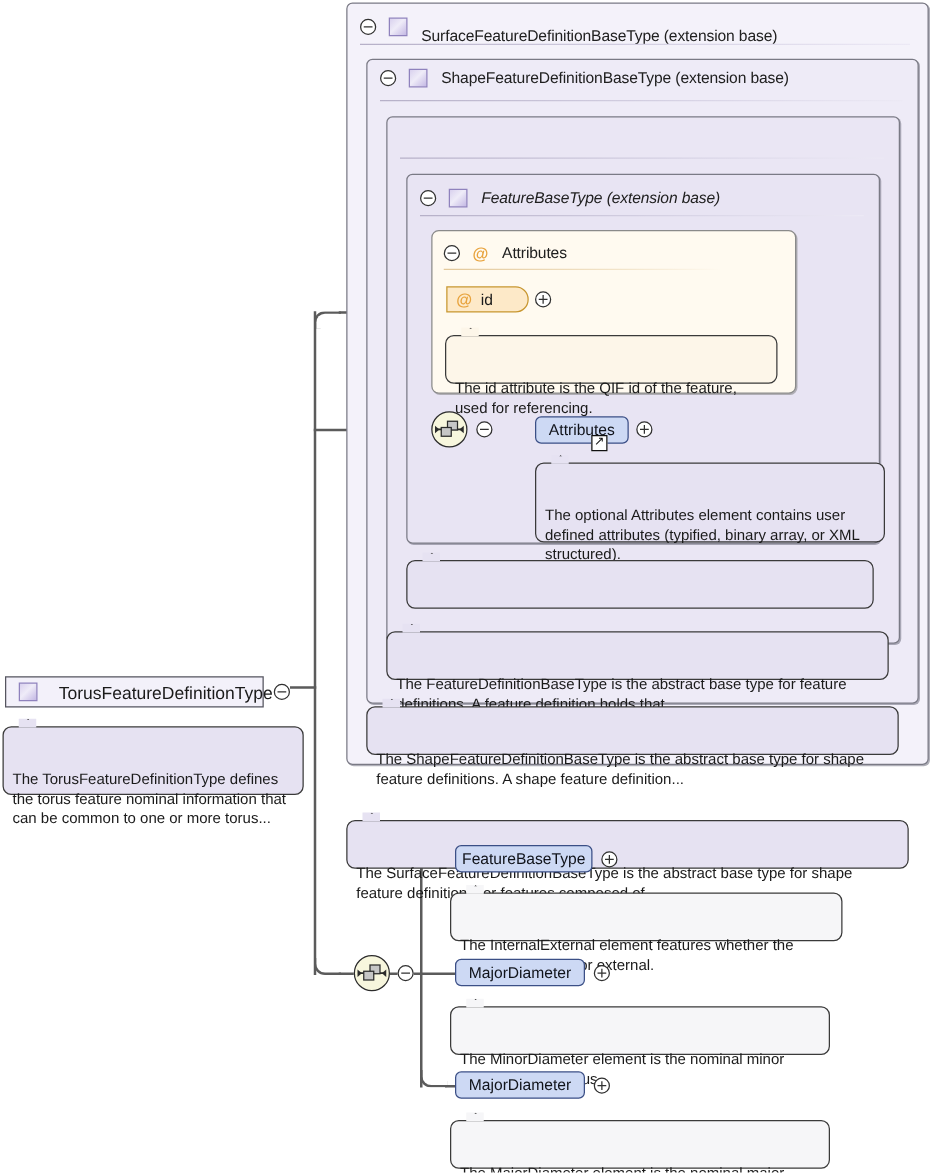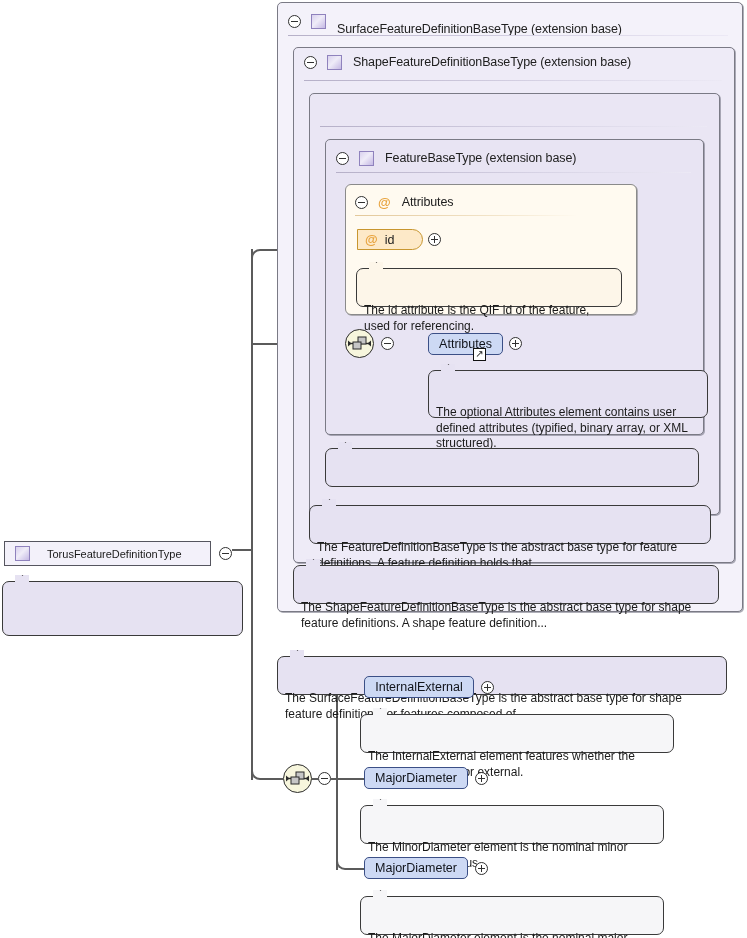--- a/index.html
+++ b/index.html
@@ -143,21 +143,21 @@
   .rootbox {
     position: absolute;
     box-sizing: border-box;
     border: 1px solid #55555f;
     background: #f3f1fa;
     display: flex;
     align-items: center;
     gap: 9px;
     padding: 0 10px;
     height: 25px;
-    font-size: 11px;
+    font-size: 14px;
   }
 
   
   .note {
     position: absolute;
     box-sizing: border-box;
     border: 1px solid #3a3a3a;
     border-radius: 7px;
     background: #e6e2f2;
     font-size: 12px;
@@ -272,21 +272,21 @@
     <span class="lbl" style="margin-left:11px;">ShapeFeatureDefinitionBaseType (extension base)</span>
   </div>
   <div class="hdr-rule" style="left:10px; top:32px; width:418px;"></div>
 </div>
 
 <div class="typebox lvl2" style="left:309px; top:93px; width:411px; height:422px;">
   <div class="hdr-rule" style="left:10px; top:32px; width:387px;"></div>
 </div>
 
 <div class="typebox lvl3" style="left:325px; top:139px; width:379px; height:296px;">
-  <div class="typehdr" style="left:10px; top:4px;">
+  <div class="typehdr" style="left:10px; top:4px;font-style:italic;">
     <span class="toggle"></span>
     <span class="ctglyph" style="margin-left:10px;"></span>
     <span class="lbl" style="margin-left:11px;">FeatureBaseType (extension base)</span>
   </div>
   <div class="hdr-rule" style="left:10px; top:32px; width:355px;"></div>
 </div>
 
 <div class="attrpanel" style="left:345px; top:184px; width:292px; height:131px;">
   <div class="typehdr" style="left:9px; top:3px;">
     <span class="toggle"></span>
@@ -318,21 +318,21 @@
   </svg>
 </div>
 <span class="toggle" style="position:absolute; left:381px; top:337px;"></span>
 
 <div class="elempill" style="left:428px; top:333px; width:75px;">
   <span>Attributes</span>
 </div>
 <div class="refbadge" style="left:473px; top:348px;">↗</div>
 <span class="toggle plus" style="position:absolute; left:509px; top:337px;"></span>
 
-<div class="note" style="left:428px; top:370px; width:280px; height:48px;">
+<div class="note" style="left:428px; top:370px; width:280px; height:64px;">
   <span class="tip" style="left:12px; background:#e6e2f2;"><i></i></span>
   <span>The optional Attributes element contains user
 defined attributes (typified, binary array, or XML
 structured).</span>
 </div>
 
 <div class="note" style="left:325px; top:448px; width:374px; height:39px;">
   <span class="tip" style="left:12px; background:#e6e2f2;"><i></i></span>
 </div>
 
@@ -356,35 +356,38 @@
 
 <div class="rootbox" style="left:4px; top:541px; width:207px;">
   <span class="ctglyph"></span>
   <span style="margin-left:8px;">TorusFeatureDefinitionType</span>
 </div>
 <span class="toggle" style="position:absolute; left:219px; top:547px;"></span>
 <div class="ln lnh" style="left:232px; top:549px; width:21px;"></div>
 
 <div class="note" style="left:2px; top:581px; width:241px; height:55px;">
   <span class="tip" style="left:12px; background:#e6e2f2;"><i></i></span>
+  <span>The TorusFeatureDefinitionType defines
+the torus feature nominal information that
+can be common to one or more torus...</span>
 </div>
 
 <div class="seqnode" style="left:283px; top:764px;">
   <svg width="27" height="27" viewBox="0 0 27 27">
     <line x1="3" y1="13.5" x2="24" y2="13.5" stroke="#2b2b2b" stroke-width="1.4"></line>
     <polygon points="2,10.5 2,16.5 5.5,13.5" fill="#2b2b2b"></polygon>
     <polygon points="25,10.5 25,16.5 21.5,13.5" fill="#2b2b2b"></polygon>
     <rect x="12" y="7" width="8" height="7" fill="#c6c6c6" stroke="#2b2b2b" stroke-width="1"></rect>
     <rect x="7" y="12" width="8" height="7" fill="#c6c6c6" stroke="#2b2b2b" stroke-width="1"></rect>
   </svg>
 </div>
 <span class="toggle" style="position:absolute; left:318px; top:772px;"></span>
 
 <div class="elempill" style="left:364px; top:676px; width:110px;">
-  <span>InternalExternal</span>
+  <span>FeatureBaseType</span>
 </div>
 <span class="toggle plus" style="position:absolute; left:481px; top:681px;"></span>
 <div class="note white" style="left:360px; top:714px; width:314px; height:39px;">
   <span class="tip" style="left:12px; background:#f6f6f8;"><i></i></span>
   <span>The InternalExternal element features whether the
 feature is internal or external.</span>
 </div>
 
 <div class="elempill" style="left:364px; top:767px; width:104px;">
   <span>MajorDiameter</span>

